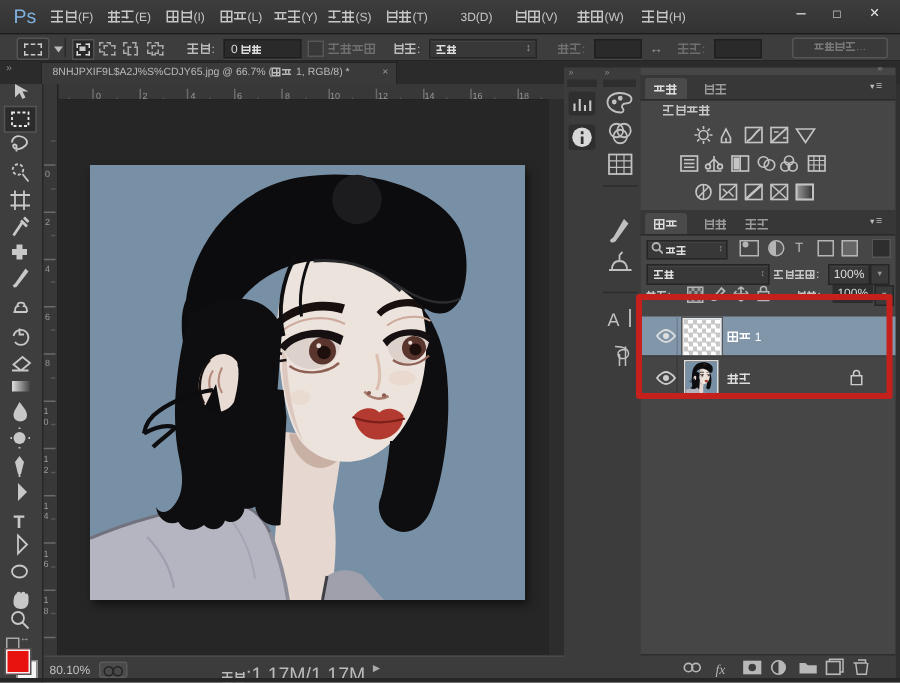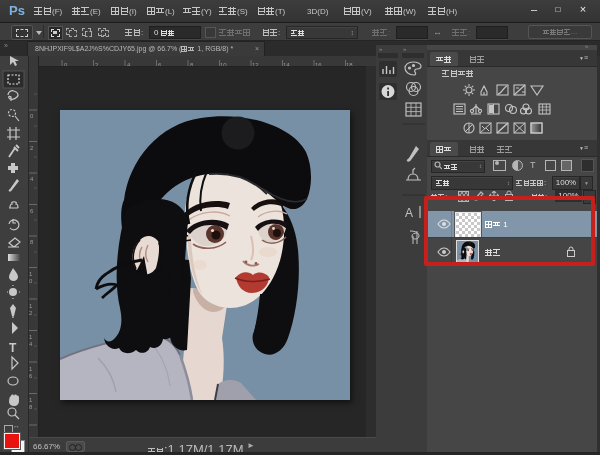--- a/index.html
+++ b/index.html
@@ -13,21 +13,21 @@
 .gd{background-image:linear-gradient(currentColor 0 0),linear-gradient(currentColor 0 0),linear-gradient(currentColor 0 0),linear-gradient(currentColor 0 0),linear-gradient(currentColor 0 0);background-size:1px 100%,70% 1px,70% 1px,70% 1px,1px 80%;background-position:12% 0,100% 10%,100% 55%,100% 100%,100% 10%}
 .ge{background-image:linear-gradient(currentColor 0 0),linear-gradient(currentColor 0 0),linear-gradient(currentColor 0 0),linear-gradient(currentColor 0 0),linear-gradient(currentColor 0 0);background-size:100% 1px,100% 1px,100% 1px,1px 100%,1px 100%;background-position:0 15%,0 55%,0 100%,25% 0,75% 0}
 .gf{background-image:linear-gradient(currentColor 0 0),linear-gradient(currentColor 0 0),linear-gradient(currentColor 0 0),linear-gradient(currentColor 0 0);background-size:100% 1px,1px 55%,1px 55%,100% 1px;background-position:0 20%,30% 45%,70% 45%,0 70%}
 .sm{width:7px;height:7px}
 .sm.gb{width:5px;height:5px}
 .xs{width:6px;height:6px}
 .xs.gb{width:4px;height:4px}
 .lat{font-size:8px;letter-spacing:0}
 
 #menubar{left:0;top:0;width:600px;height:22px;background:linear-gradient(#3d3d3d,#333);border-bottom:1px solid #1c1c1c;color:#ccc}
-#pslogo{left:9px;top:3px;font-size:13px;font-weight:bold;color:#7fb2e0;letter-spacing:0}
+#pslogo{left:9px;top:3px;font-size:13px;font-weight:normal;color:#7fb2e0;letter-spacing:0}
 .menu{top:7px;color:#c6c6c6;font-size:8px}
 .winbtn{top:3px;width:14px;height:13px;color:#ededed;font-size:11px;line-height:13px;text-align:center}
 
 #opts{left:0;top:23px;width:600px;height:17px;background:#3d3d3d;border-bottom:1px solid #252525;color:#c2c2c2}
 .obox{background:#2a2a2a;border:1px solid #1f1f1f;box-shadow:0 1px 0 rgba(255,255,255,.06)}
 .lbl{font-size:8px;color:#bdbdbd}
 .dis{color:#6e6e6e}
 
 #tabrow{left:0;top:41px;width:600px;height:15px;background:#2b2b2b}
 #doctab{left:27px;top:41px;width:236px;height:15px;background:#3a3a3a;border:1px solid #222;border-bottom:none;color:#b9b9b9;font-size:7px;line-height:14px;white-space:nowrap}
@@ -252,21 +252,21 @@
 
     <path d="M200,184 C200,200 197,214 193,224 C191,232 196,241 203,243 C199,225 202,200 206,184 Z" fill="#0e0e10"></path>
   </g>
           </defs>
   <use href="#art"></use>
   </svg>
   </div>
 </div>
 
 <div class="abs" id="dstatus">
-  <span class="abs" style="left:5px;top:4px;font-size:8px">66.67%</span>
+  <span class="abs" style="left:5px;top:4px;font-size:8px">80.10%</span>
   <span class="abs" style="left:38px;top:3px;width:17px;height:9px;background:#4a4a4a;border:1px solid #5a5a5a;border-radius:2px">
         <span class="abs" style="left:2px;top:2px;width:5px;height:5px;border:1px solid #222;border-radius:50%"></span>
         <span class="abs" style="left:8px;top:2px;width:5px;height:5px;border:1px solid #222;border-radius:50%"></span>
       </span>
   <span class="abs" style="left:120px;top:4px;font-size:13px;color:#bbb"><i class="g ga sm"></i><i class="g gd sm"></i>:1.17M/1.17M</span>
   <span class="abs" style="left:219px;top:3px;color:#aaa;font-size:8px">►</span>
 </div>
 
 <div class="abs" id="tools">
 <svg width="28" height="399" viewBox="0 0 28 399">
@@ -482,18 +482,41 @@
             <use href="#art"></use>
           </svg>
     </div>
     <div class="abs" style="left:58px;top:10px;color:#ddd;font-size:8px"><i class="g ge sm"></i><i class="g gc sm"></i></div>
     <svg class="abs" style="left:139px;top:8px" width="10" height="11">
           <rect x="1.5" y="4.5" width="7" height="6" fill="none" stroke="#ccc"></rect>
           <path d="M3,4.5 V3 a2,2 0 0 1 4,0 V4.5" fill="none" stroke="#ccc"></path>
         </svg>
   </div>
 
+  <div id="botbar">
+    <svg width="170" height="16">
+          <g stroke="#b8b8b8" stroke-width="1.1" fill="none">
+      <circle cx="32" cy="8" r="2.8"></circle>
+            <circle cx="37" cy="8" r="2.8"></circle>
+      <text x="50" y="12" font-size="9" font-style="italic" fill="#b8b8b8" stroke="none" font-family="Liberation Serif">fx</text>
+      <g>
+              <rect x="69" y="4" width="11" height="8" fill="#b8b8b8"></rect>
+              <circle cx="74.5" cy="8" r="2.5" fill="#3d3d3d" stroke="none"></circle>
+            </g>
+      <circle cx="92" cy="8" r="4.5"></circle>
+            <path d="M92,3.5 a4.5,4.5 0 0 1 0,9 Z" fill="#b8b8b8" stroke="none"></path>
+      <path d="M106,5 h4 l1.5,1.5 h6 V12 h-11.5 Z" fill="#b8b8b8" stroke="none"></path>
+      <g>
+              <rect x="124" y="4" width="9" height="8.5"></rect>
+              <path d="M126,4 V2.5 h9 V11 h-2" stroke-width="1"></path>
+            </g>
+      <g>
+              <path d="M142,5 h9 M143.5,5 L144.5,12.5 h6 L151.5,5 M145,3 h5 v2" stroke-width="1"></path>
+            </g>
+    </g>
+        </svg>
+  </div>
 </div>
 
 <div class="abs" style="left:585px;top:43px;color:#888;font-size:6px">»</div>
 <div class="abs" id="redrect"></div>
 <div class="abs" id="bottomstrip"></div>
 </div>
 
 </body></html>

